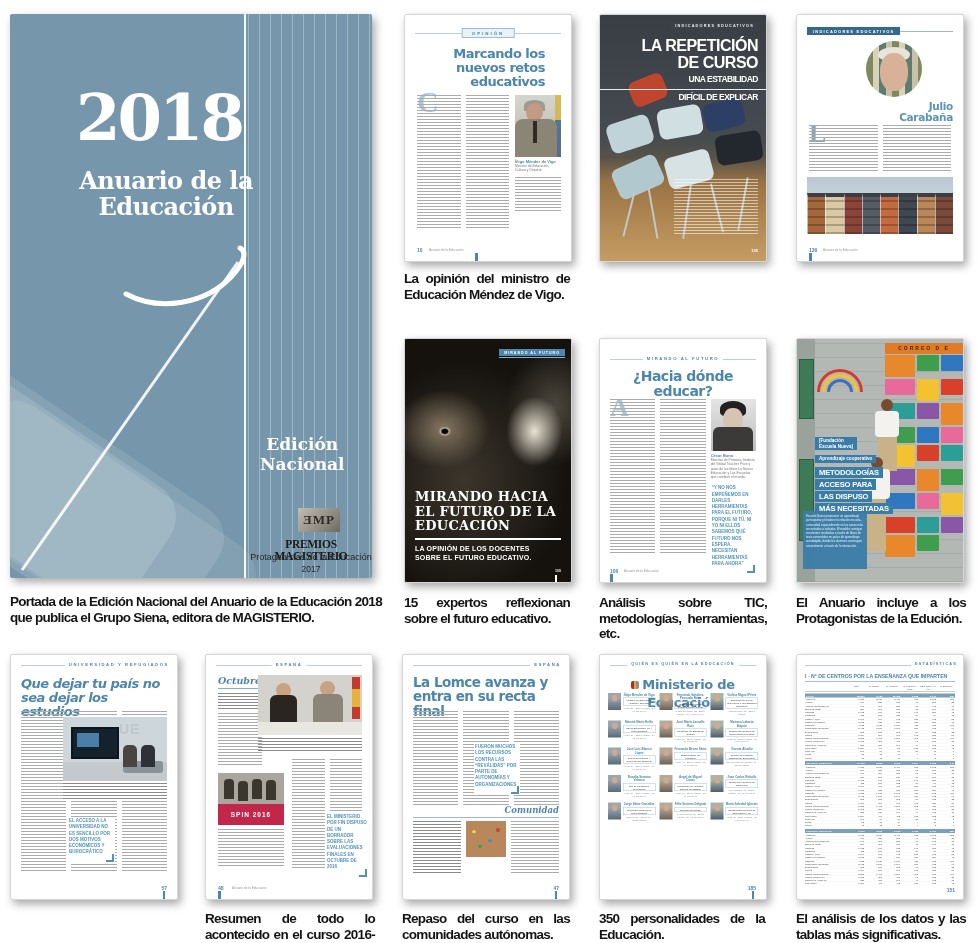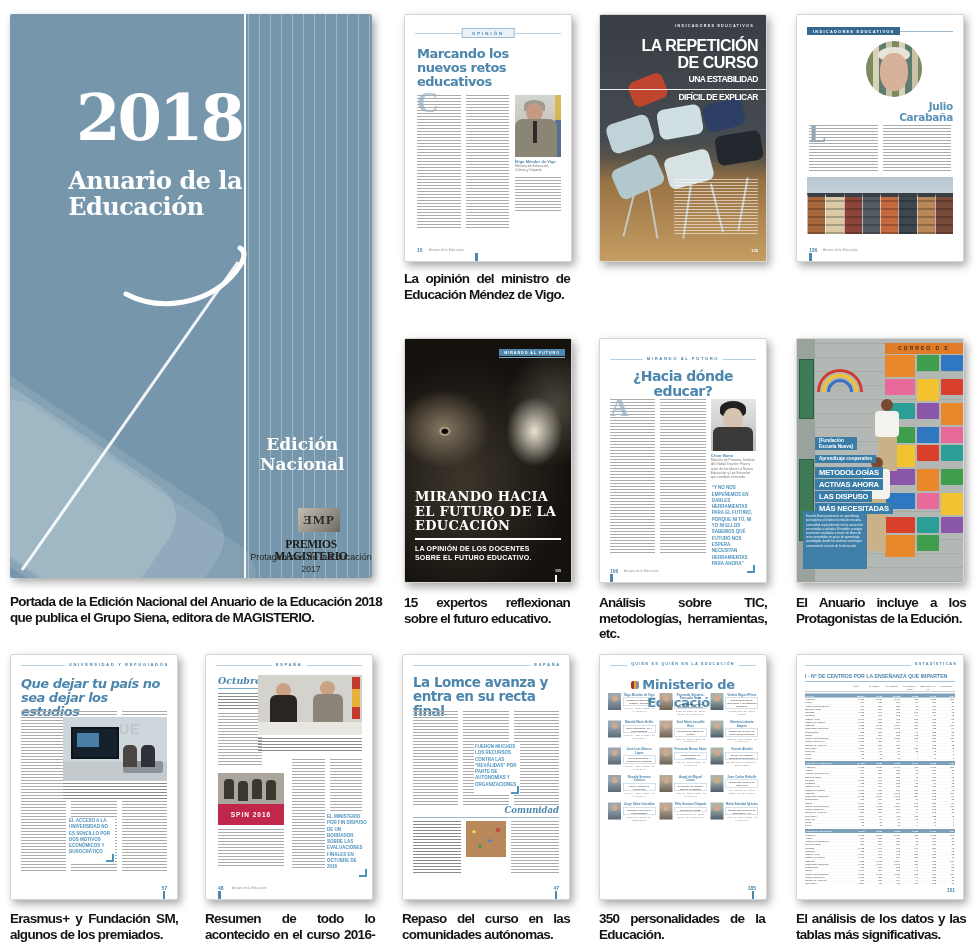--- a/index.html
+++ b/index.html
@@ -33,21 +33,21 @@
   #cover{background:#7596ab;border:none;}
   #cover .stripes{position:absolute;left:238px;top:0;right:0;bottom:0;
       background:repeating-linear-gradient(90deg,rgba(255,255,255,.30) 0 1px,transparent 1px 11px);}
   #cover .vline{position:absolute;left:234px;top:0;width:2px;height:100%;background:rgba(255,255,255,.95);}
   .shp{position:absolute;border-radius:36px;transform:rotate(-56deg);background:#fff;}
   #sh1{left:-78px;top:290px;width:150px;height:340px;opacity:.14;}
   #sh2{left:-30px;top:312px;width:150px;height:340px;opacity:.12;}
   #sh3{left:18px;top:360px;width:140px;height:320px;opacity:.10;}
   #cover .year{position:absolute;right:130px;top:72px;color:#fff;font-family:"DejaVu Serif",serif;
       font-weight:bold;font-size:64px;letter-spacing:-3px;line-height:1;}
-  #cover .ctitle{position:absolute;right:130px;top:154px;color:#fff;text-align:left;
+  #cover .ctitle{position:absolute;right:119px;top:154px;color:#fff;text-align:center;
       font-family:"DejaVu Serif",serif;font-weight:bold;font-size:24px;line-height:1.1;letter-spacing:-0.5px;}
   #cover .edition{position:absolute;left:250px;top:420px;color:#fff;font-family:"DejaVu Serif",serif;
       font-weight:bold;font-size:17px;line-height:1.2;text-align:center;}
   #cover .logo{position:absolute;left:288px;top:494px;width:42px;height:24px;
       background:linear-gradient(135deg,#c2bdb2,#8a857c 70%,#6d6860);display:flex;align-items:center;justify-content:center;
       color:#2e2b26;font-family:"Liberation Serif",serif;font-weight:bold;font-size:13px;letter-spacing:1px;}
   #cover .prem1{position:absolute;left:240px;top:524px;width:122px;text-align:center;color:#1c1a18;
       font-family:"Liberation Serif",serif;font-weight:bold;font-size:11.5px;letter-spacing:-0.3px;}
   #cover .prem2{position:absolute;left:240px;top:538px;width:122px;text-align:center;color:#2a2825;font-size:9px;}
   #cover .prem3{position:absolute;left:240px;top:550px;width:122px;text-align:center;color:#2a2825;font-size:8.5px;}
@@ -213,21 +213,21 @@
     </div>
     <div class="logo">ƎMP</div>
     <div class="prem1">PREMIOS MAGISTERIO</div>
     <div class="prem2">Protagonistas de la Educación</div>
     <div class="prem3">2017</div>
   </div>
 
   <div class="page" id="p1" style="left:404px;top:14px;width:166px;height:246px;">
     <div class="hline" style="top:18px;left:10px;right:10px;"></div>
     <div class="tagbox">OPINIÓN</div>
-    <div class="bluehead" style="top:32px;left:12px;right:26px;font-size:13px;">Marcando los nuevos retos educativos</div>
+    <div class="bluehead" style="top:32px;left:12px;right:26px;font-size:13px;text-align:right;">Marcando los nuevos retos educativos</div>
     <div class="dcap" style="left:12px;top:72px;font-size:30px;">C</div>
     <div class="cols" style="left:12px;top:80px;width:92px;bottom:32px;">
       <div class="col nz"></div>
       <div class="col nz"></div>
     </div>
     <div style="position:absolute;right:10px;top:80px;width:46px;bottom:32px;">
       <div class="ph-minister">
         <div class="flag"></div>
         <div class="hair"></div>
           <div class="head"></div>
@@ -387,21 +387,21 @@
       <div class="khead"></div>
         <div class="kshirt" style="width:27px;height:30px;"></div>
         <div class="kpants" style="height:52px;"></div>
     </div>
     <div class="lbl small" style="top:98px;">
       <span>[Fundación</span><br>
       <span>Escuela Nueva]</span>
     </div>
     <div class="lbl small" style="top:116px;">Aprendizaje cooperativo</div>
     <div class="lbl big" style="top:128px;">METODOLOGÍAS</div>
-    <div class="lbl big" style="top:140px;">ACTIVAS AHORA</div>
+    <div class="lbl big" style="top:140px;">ACCESO PARA</div>
     <div class="lbl big" style="top:152px;">LAS DISPUSO</div>
     <div class="lbl big" style="top:164px;">MÁS NECESITADAS</div>
     <div class="info">
       <div class="shrink50" style="font-size:5.8px;line-height:1.45;">Escuela Nueva promueve un aprendizaje participativo y fortalece la relación escuela-comunidad especialmente en las zonas más necesitadas o aisladas. El modelo consigue excelentes resultados a través de libros de texto convertidos en guías de aprendizaje autodirigido, donde los alumnos construyen conocimiento a través de la interacción.</div>
     </div>
   </div>
 
   <div class="page" id="p7" style="left:10px;top:654px;width:166px;height:244px;">
     <div class="hline" style="top:10px;left:10px;right:10px;"></div>
     <div class="tago" style="top:7px;right:8px;padding-right:0;">UNIVERSIDAD Y REFUGIADOS</div>
@@ -1157,18 +1157,17 @@
         </div>
       </div>
     <div class="pno" style="right:8px;bottom:6px;">151</div>
   </div>
 
   <div class="cap" style="left:10px;top:594px;width:372px;">Portada de la Edición Nacional del Anuario de la Educación 2018 que publica el Grupo Siena, editora de MAGISTERIO.</div>
   <div class="cap" style="left:404px;top:271px;width:166px;">La opinión del ministro de Educación Méndez de Vigo.</div>
   <div class="cap" style="left:404px;top:595px;width:166px;">15 expertos reflexionan sobre el futuro educativo.</div>
   <div class="cap" style="left:599px;top:595px;width:168px;">Análisis sobre TIC, metodologías, herramientas, etc.</div>
   <div class="cap" style="left:796px;top:595px;width:170px;">El Anuario incluye a los Protagonistas de la Edución.</div>
-  <div class="cap" style="left:10px;top:911px;width:168px;">Erasmus+ y Fundación SM, algunos de los premiados.</div>
   <div class="cap" style="left:205px;top:911px;width:170px;">Resumen de todo lo acontecido en el curso 2016-17.</div>
   <div class="cap" style="left:402px;top:911px;width:168px;">Repaso del curso en las comunidades autónomas.</div>
   <div class="cap" style="left:599px;top:911px;width:166px;">350 personalidades de la Educación.</div>
   <div class="cap" style="left:796px;top:911px;width:170px;">El análisis de los datos y las tablas más significativas.</div>
 </div>
 
 </body></html>

